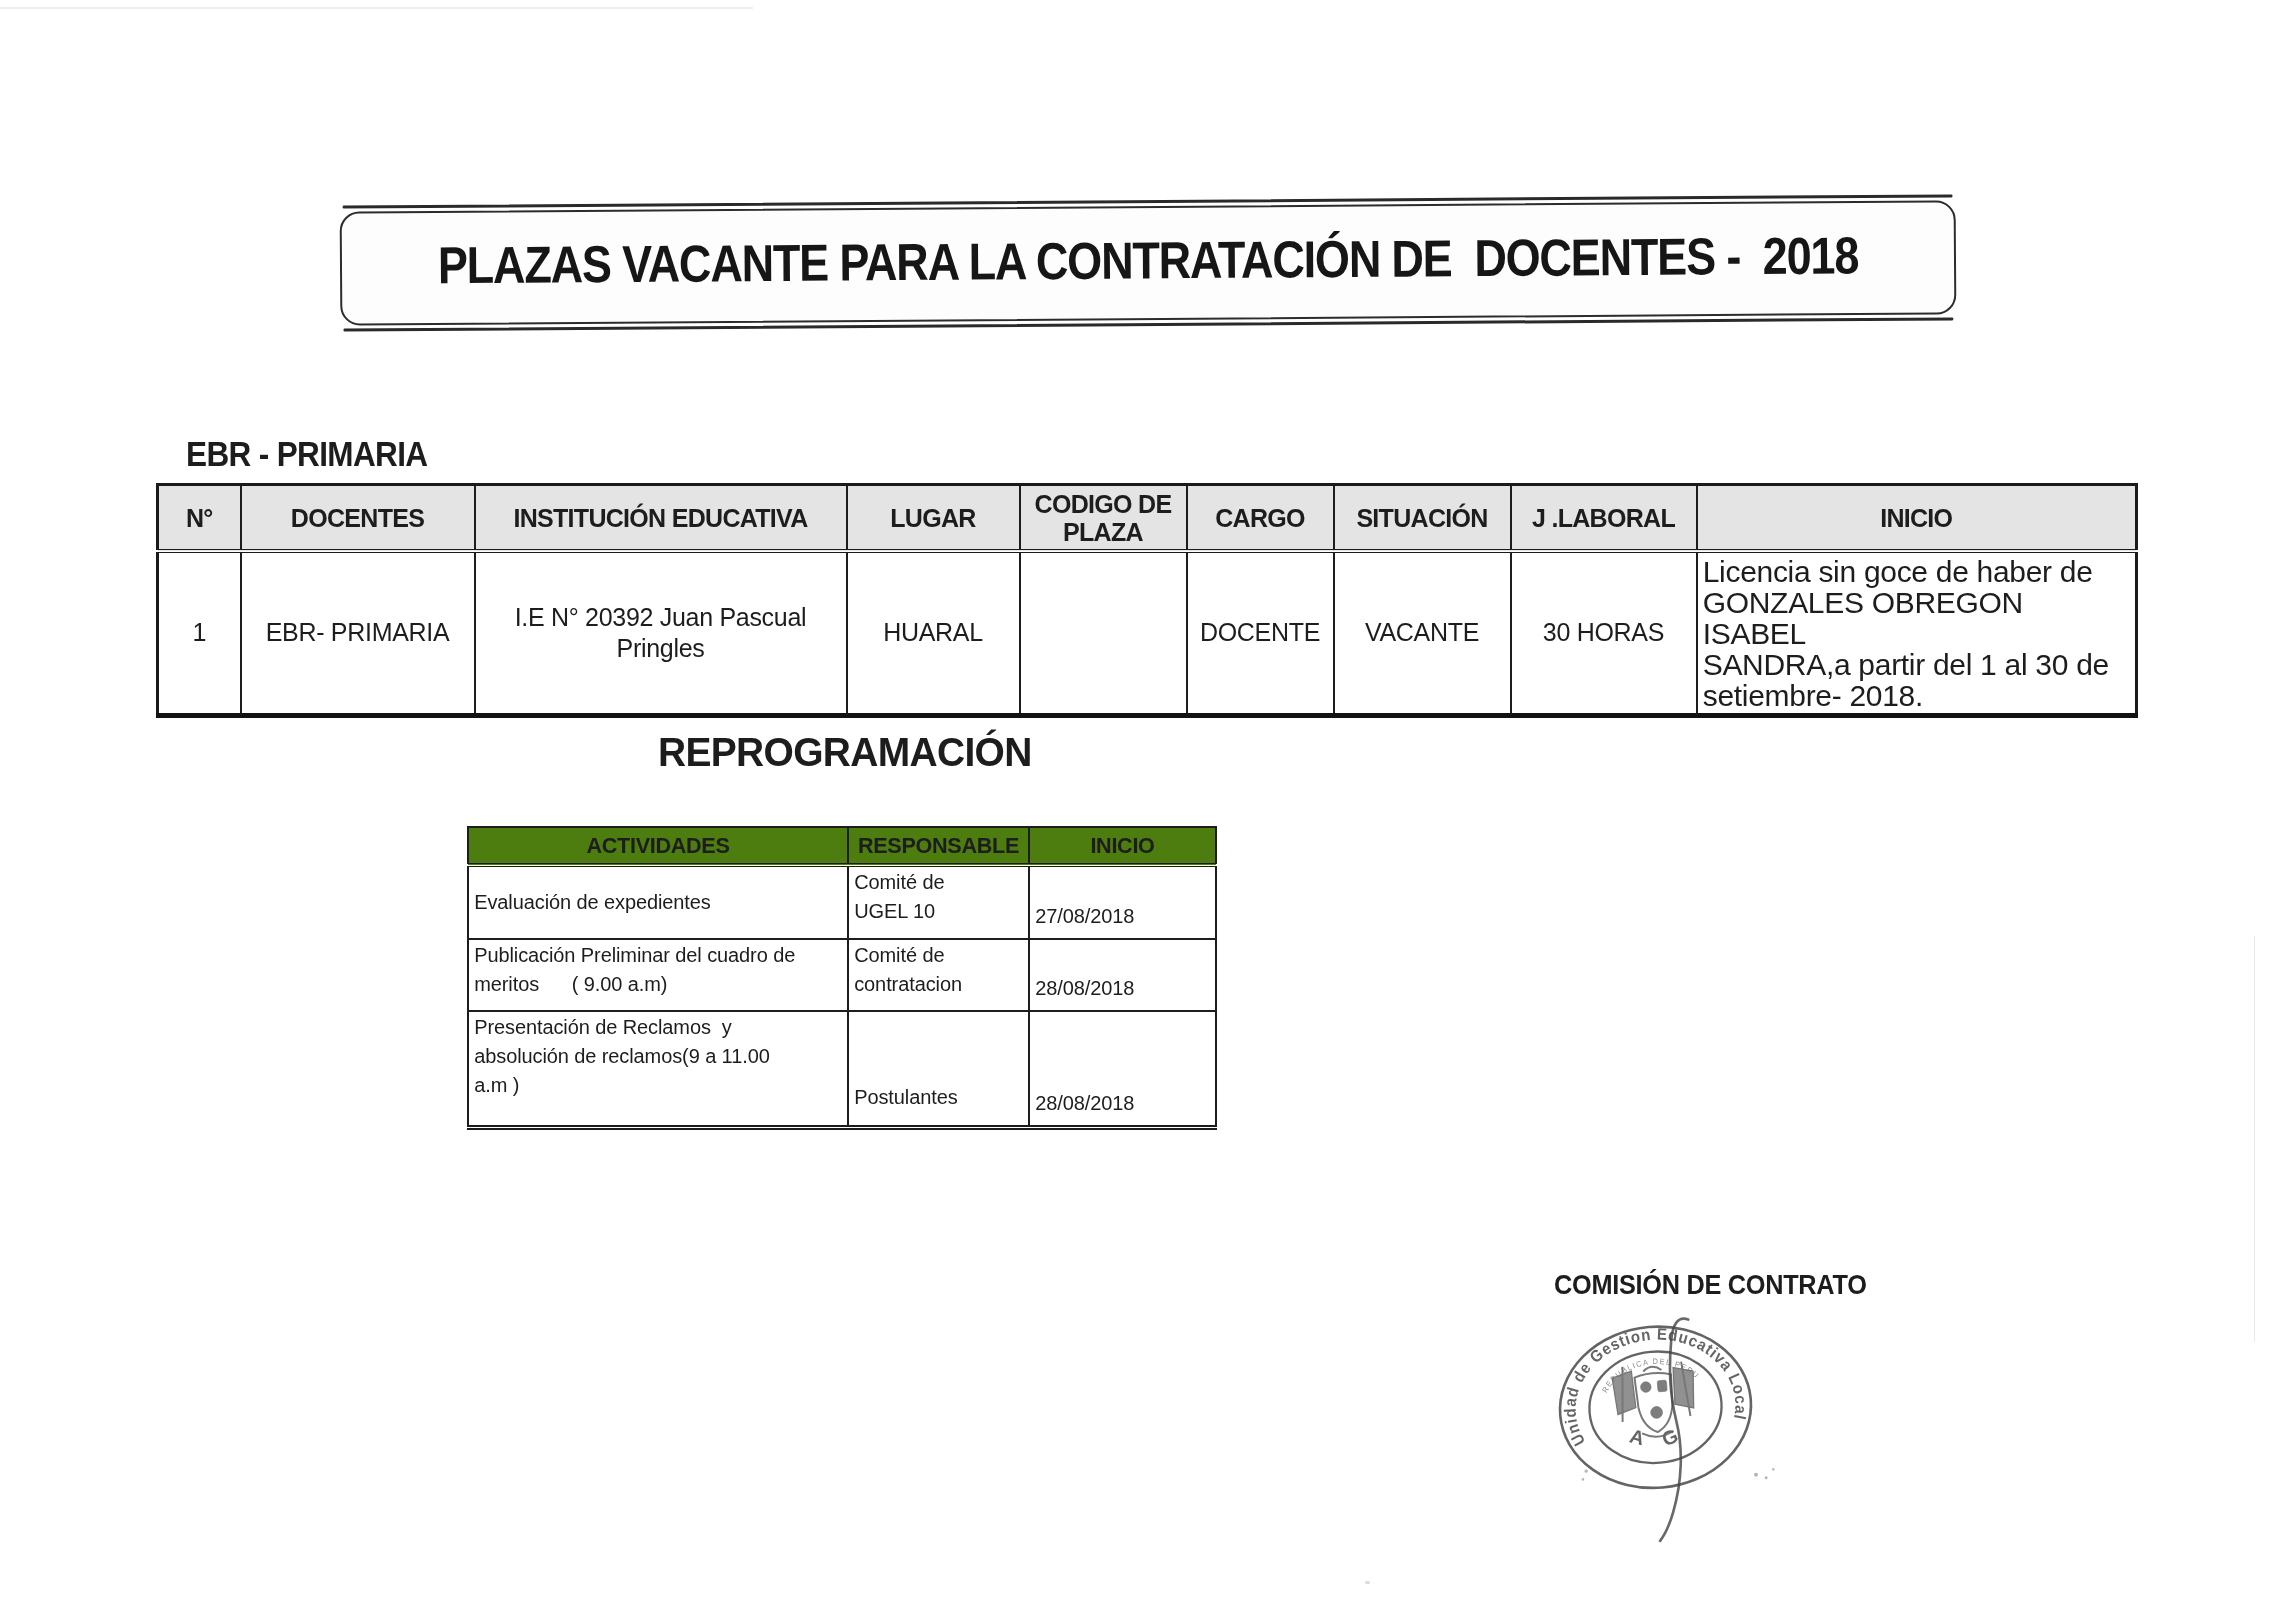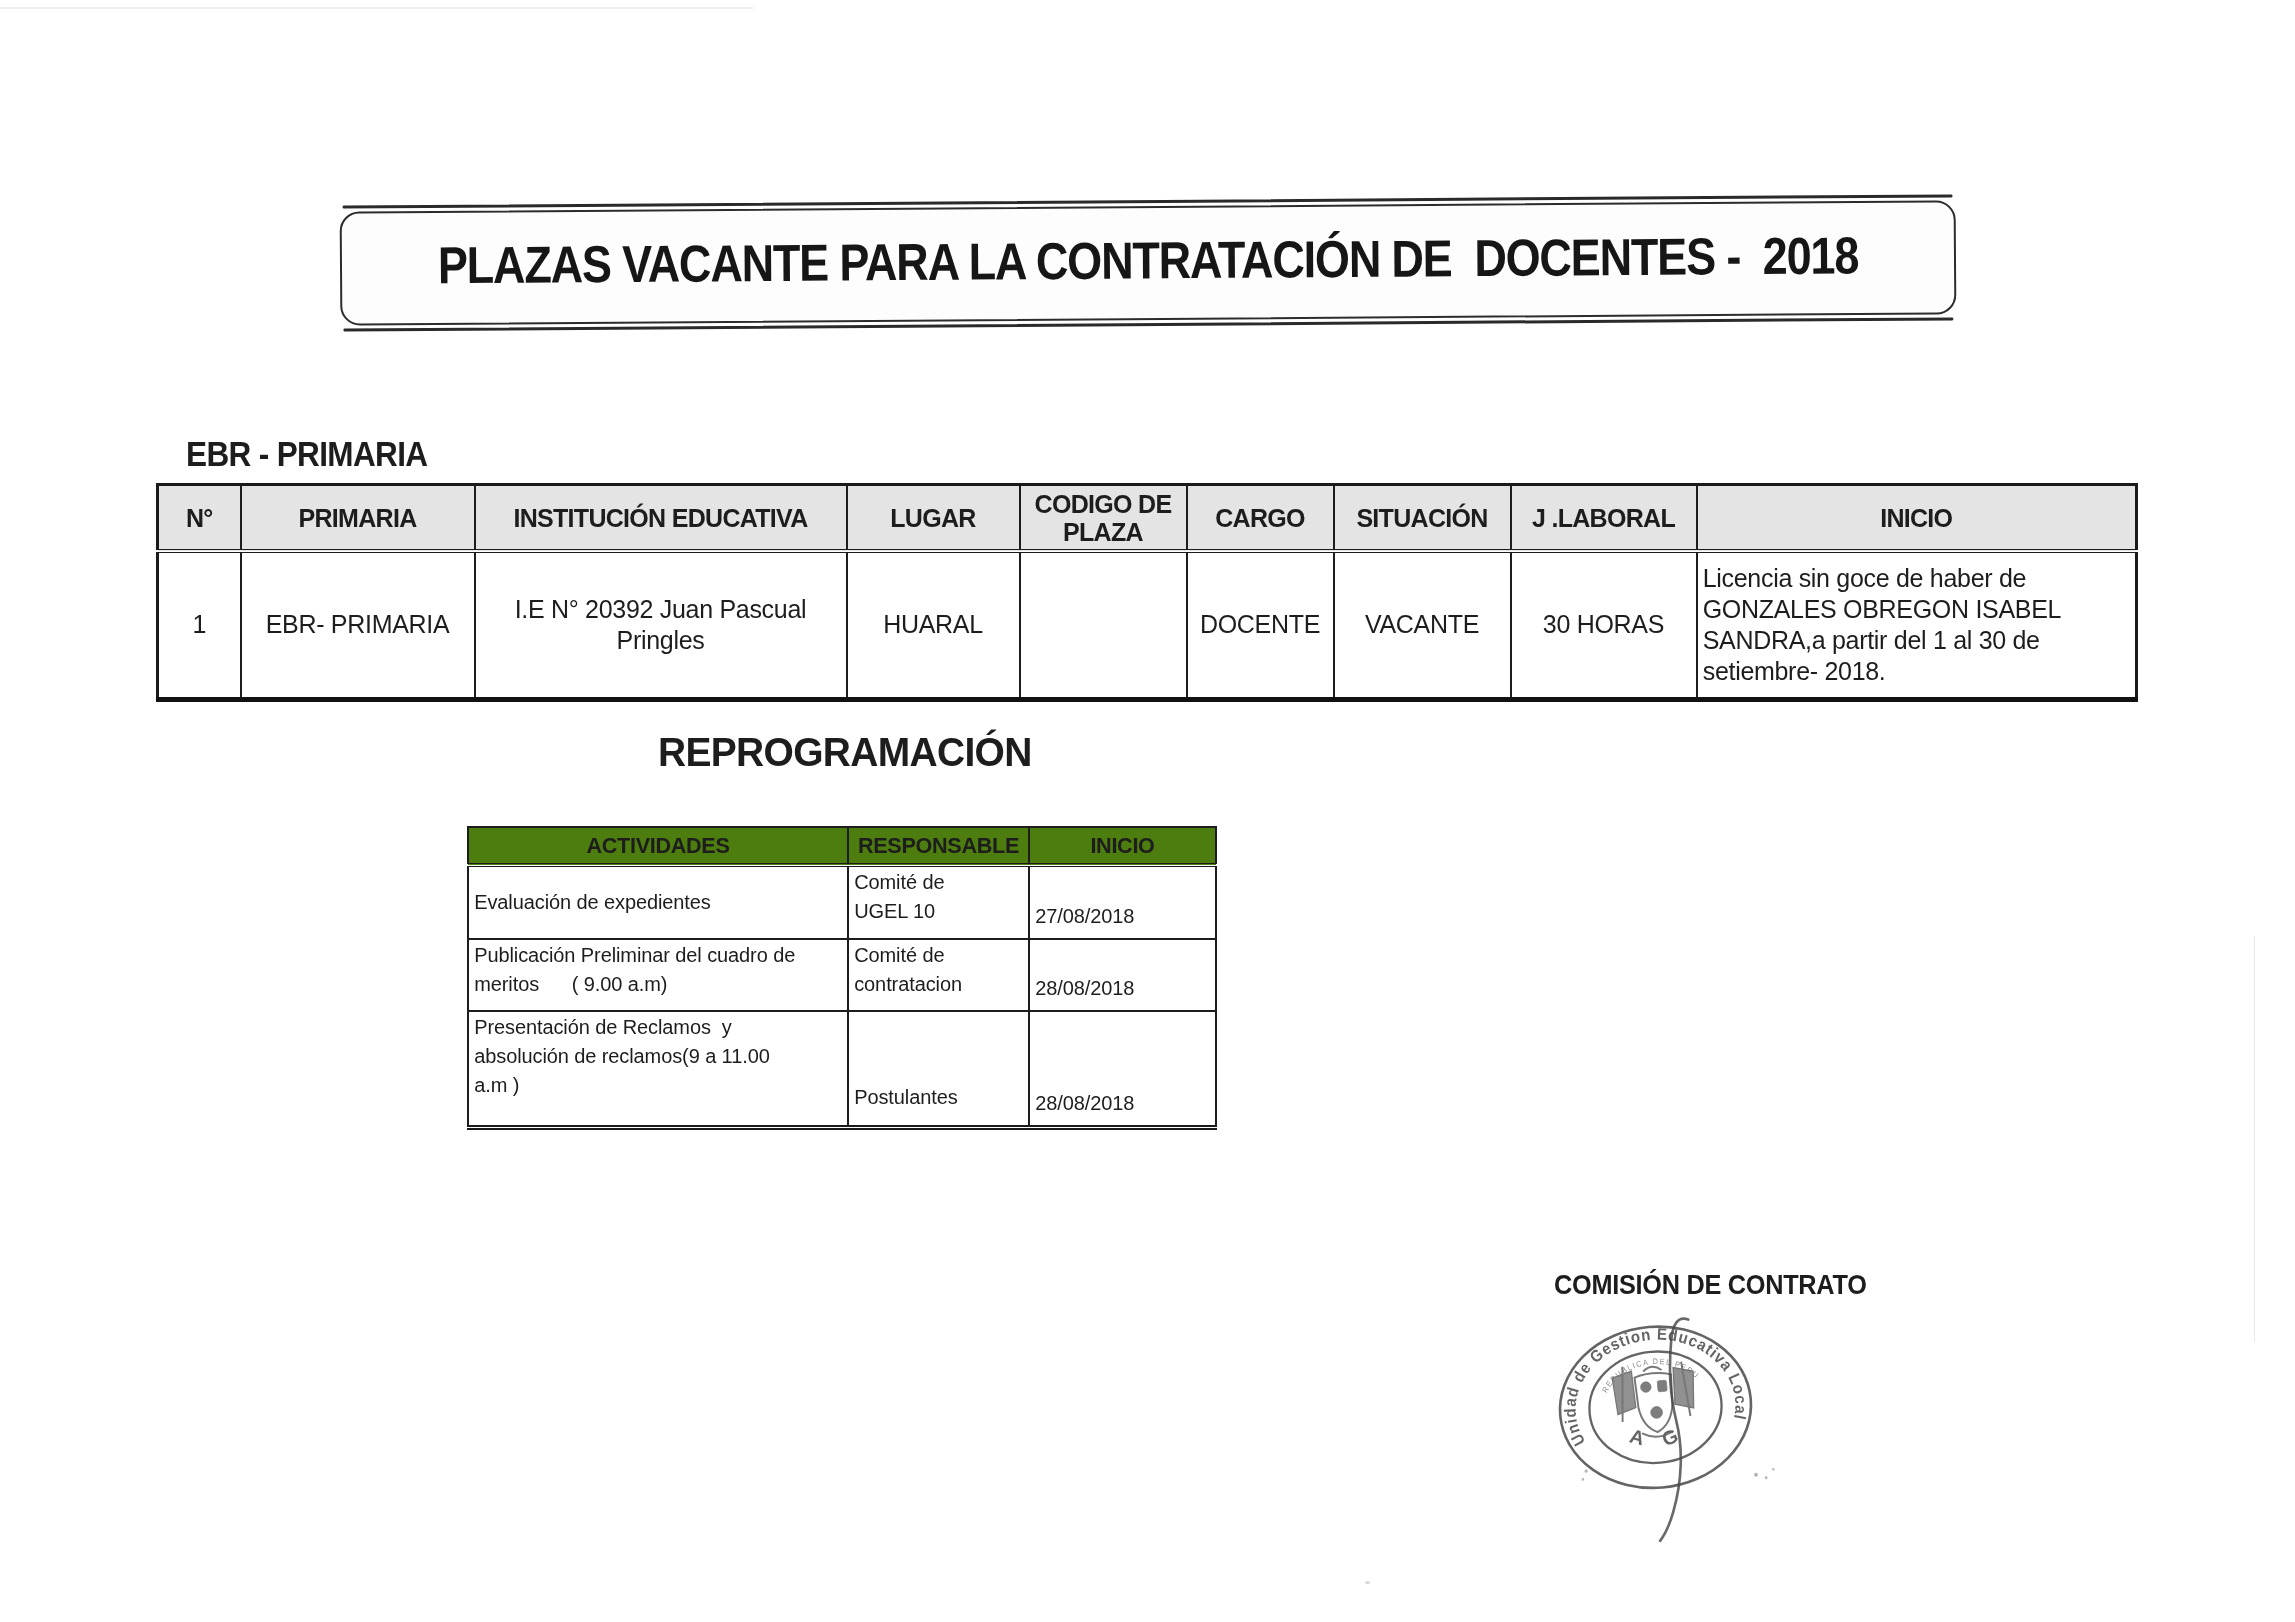--- a/index.html
+++ b/index.html
@@ -36,21 +36,21 @@
   table{border-collapse:collapse;table-layout:fixed;}
   .t1{width:1979px;border:3.3px solid #1a1a1a;border-bottom:5.9px solid #121212;}
   .t1 col.c0{width:83px}.t1 col.c1{width:234px}.t1 col.c2{width:372px}
   .t1 col.c3{width:173px}.t1 col.c4{width:167px}.t1 col.c5{width:147px}
   .t1 col.c6{width:177px}.t1 col.c7{width:186px}.t1 col.c8{width:440px}
   .t1 th{height:63px;background:#e4e4e4;border:2px solid #1d1d1d;border-bottom:4.6px double #1b1b1b;
          font-size:25px;font-weight:bold;letter-spacing:-0.7px;line-height:1.12;
          text-align:center;vertical-align:middle;padding:0 2.6px;}
   .t1 td{height:139px;border:2px solid #1d1d1d;font-size:25px;letter-spacing:-0.3px;
          text-align:center;vertical-align:middle;line-height:1.25;padding:0 2.6px;}
-  .t1 td.motivo{text-align:left;font-size:25px;line-height:31px;white-space:pre-wrap;
+  .t1 td.motivo{text-align:left;font-size:30px;line-height:31px;white-space:pre-wrap;
                 padding:2.6px 5.2px;vertical-align:middle;}
 
   
   .table2-wrap{left:467px;top:826px;}
   .t2{width:748px;border:2.6px solid #1b1b1b;border-bottom:5.2px double #1b1b1b;}
   .t2 col.d0{width:380px}.t2 col.d1{width:181px}.t2 col.d2{width:187px}
   .t2 th{height:33px;background:#4d7c0f;border:2px solid #1d1d1d;border-bottom:4.6px double #1b1b1b;
          font-size:21.6px;font-weight:bold;text-align:center;vertical-align:middle;letter-spacing:-0.3px;}
   .t2 td{border:2px solid #1d1d1d;font-size:20px;line-height:29px;vertical-align:top;
          padding:1.3px 5.2px;white-space:pre-wrap;letter-spacing:-0.1px;}
@@ -89,21 +89,21 @@
         <col class="c3">
         <col class="c4">
         <col class="c5">
         <col class="c6">
         <col class="c7">
         <col class="c8">
       </colgroup>
     <thead>
       <tr>
         <th>N°</th>
-        <th>PRIMARIA</th>
+        <th>DOCENTES</th>
         <th>INSTITUCIÓN EDUCATIVA</th>
         <th>LUGAR</th>
         <th>CODIGO DE PLAZA</th>
         <th>CARGO</th>
         <th>SITUACIÓN</th>
         <th>J .LABORAL</th>
         <th>INICIO</th>
       </tr>
     </thead>
     <tbody>

